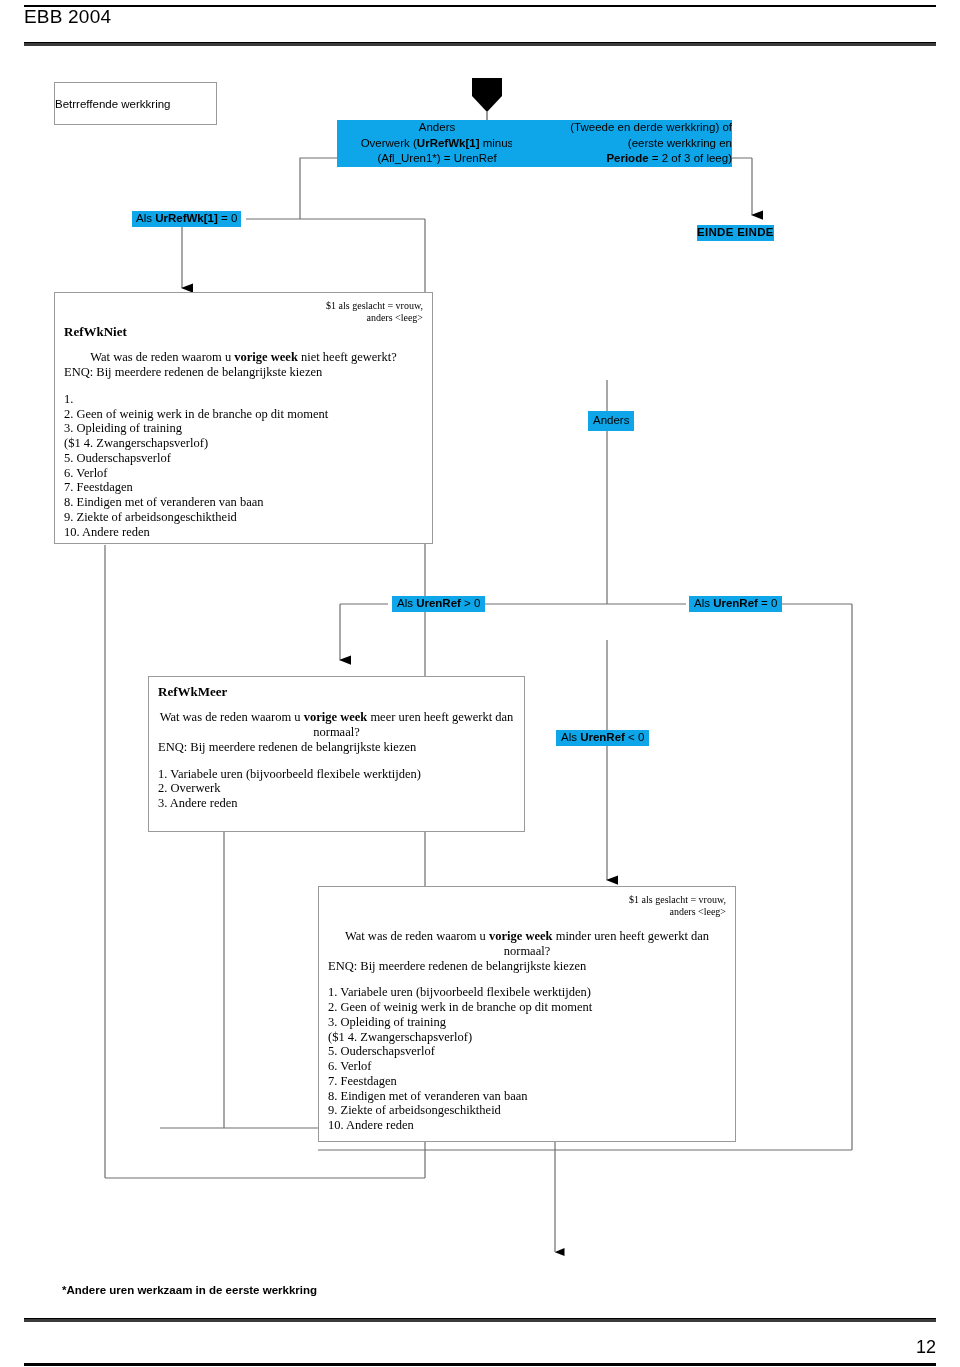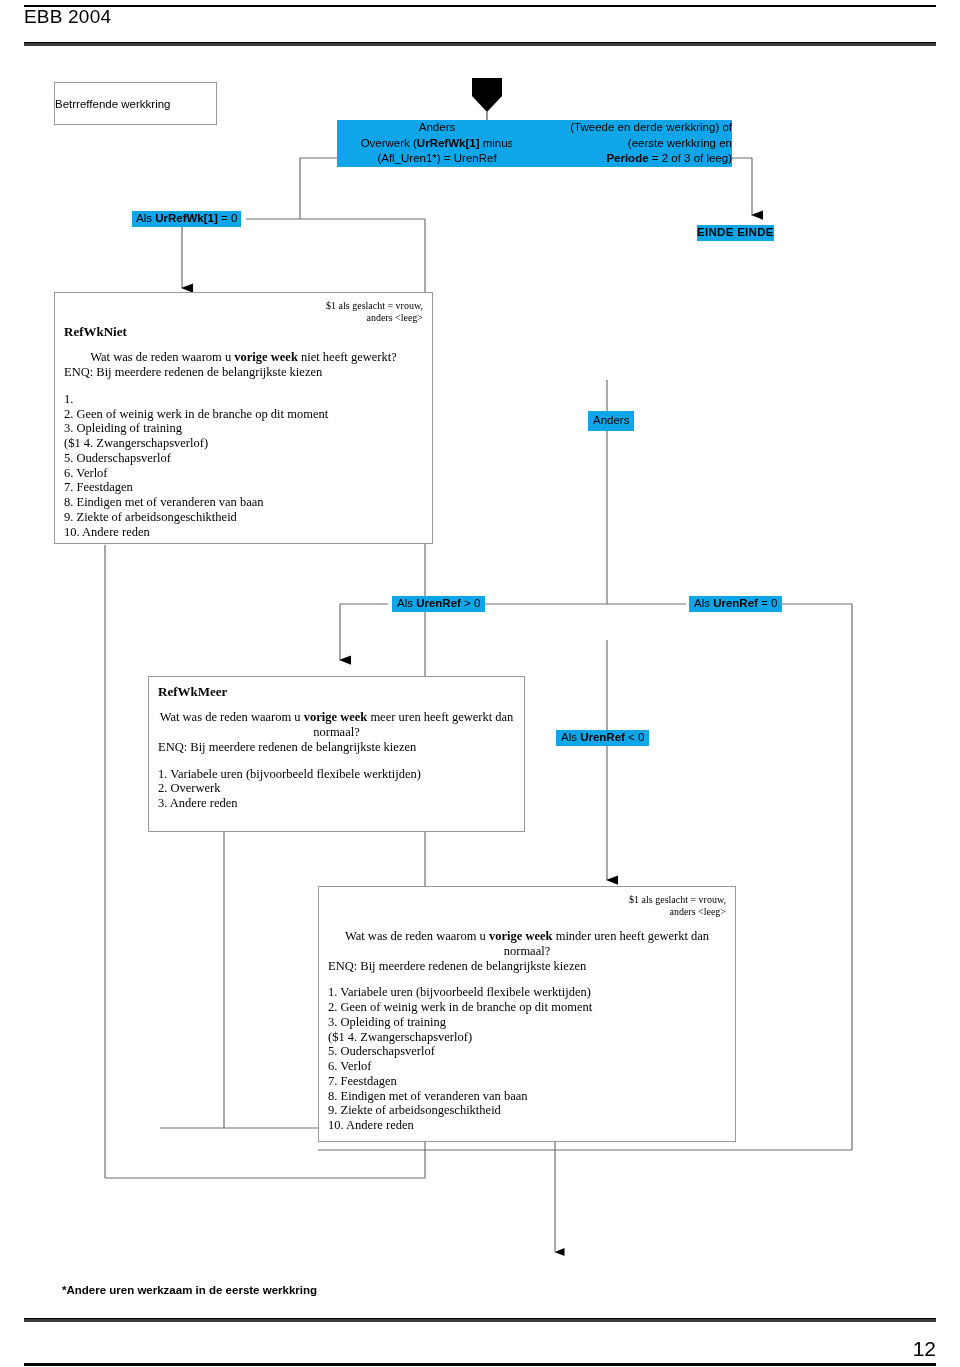--- a/index.html
+++ b/index.html
@@ -68,21 +68,21 @@
   .ftr-left {
     position: absolute;
     left: 24px; top: 1337px;
     font-size: 19px;
     font-weight: normal;
     white-space: nowrap;
   }
   .ftr-page {
     position: absolute;
     right: 24px; top: 1337px;
-    font-size: 21px;
+    font-size: 18px;
     white-space: nowrap;
   }
 
   
   #wires {
     position: absolute;
     left: 0; top: 0;
     width: 960px; height: 1367px;
     pointer-events: none;
   }

